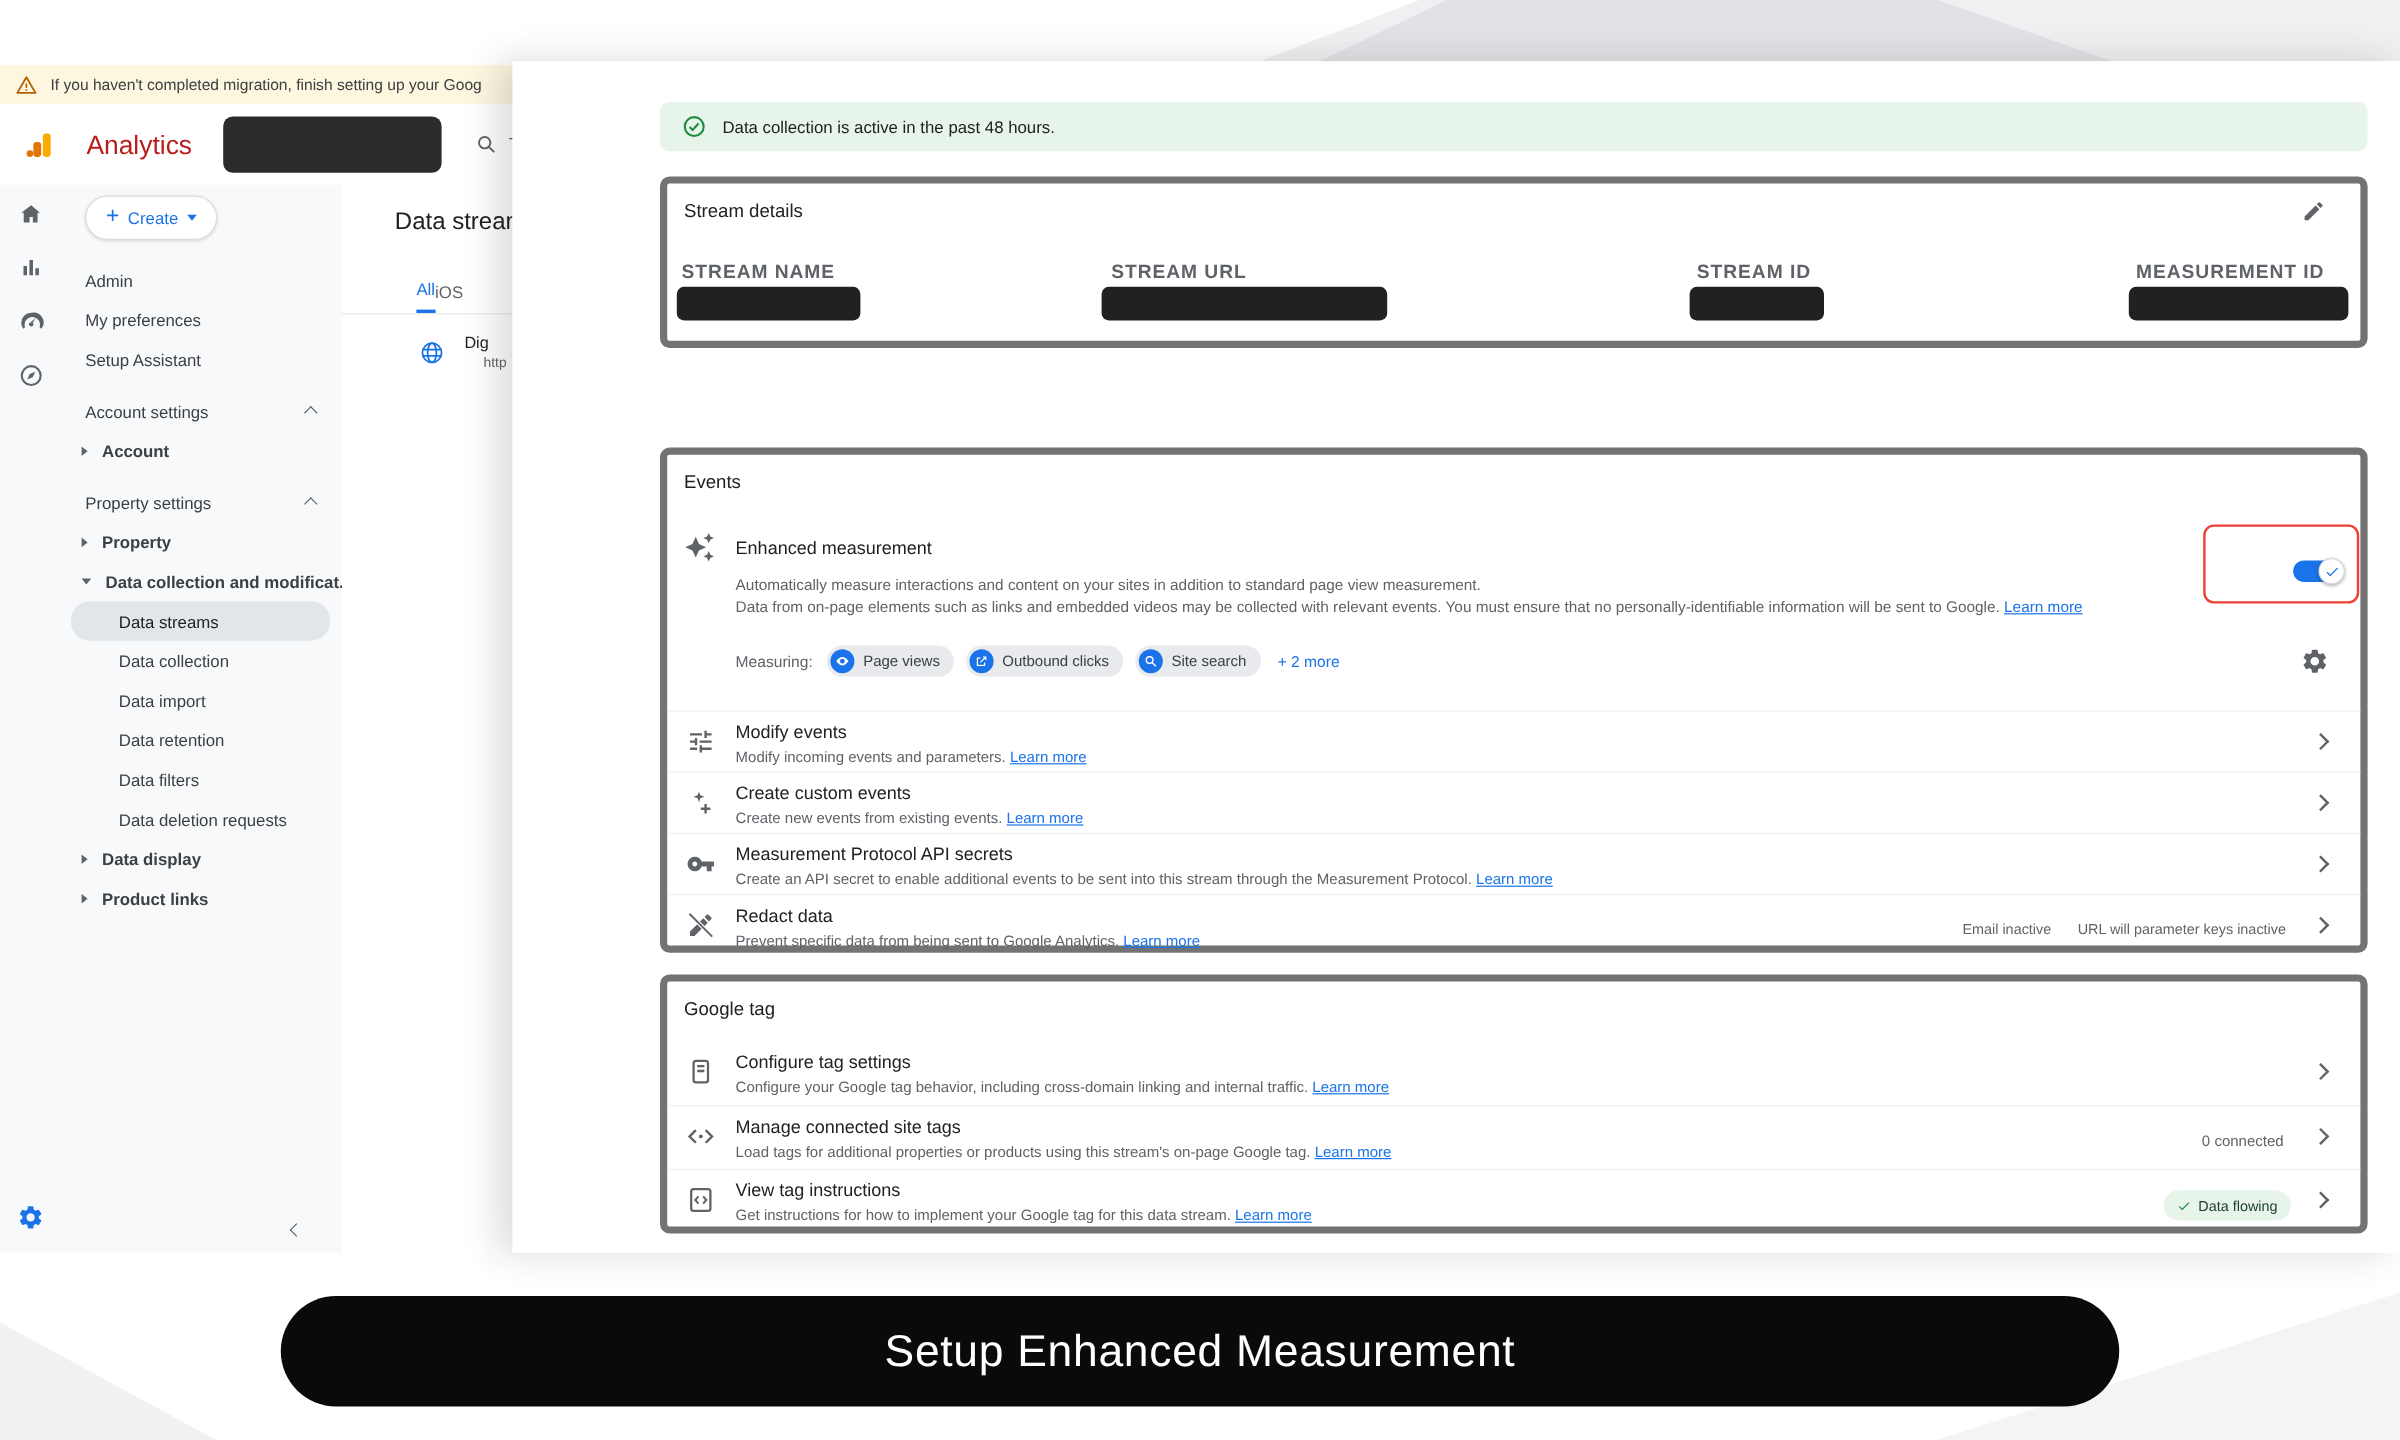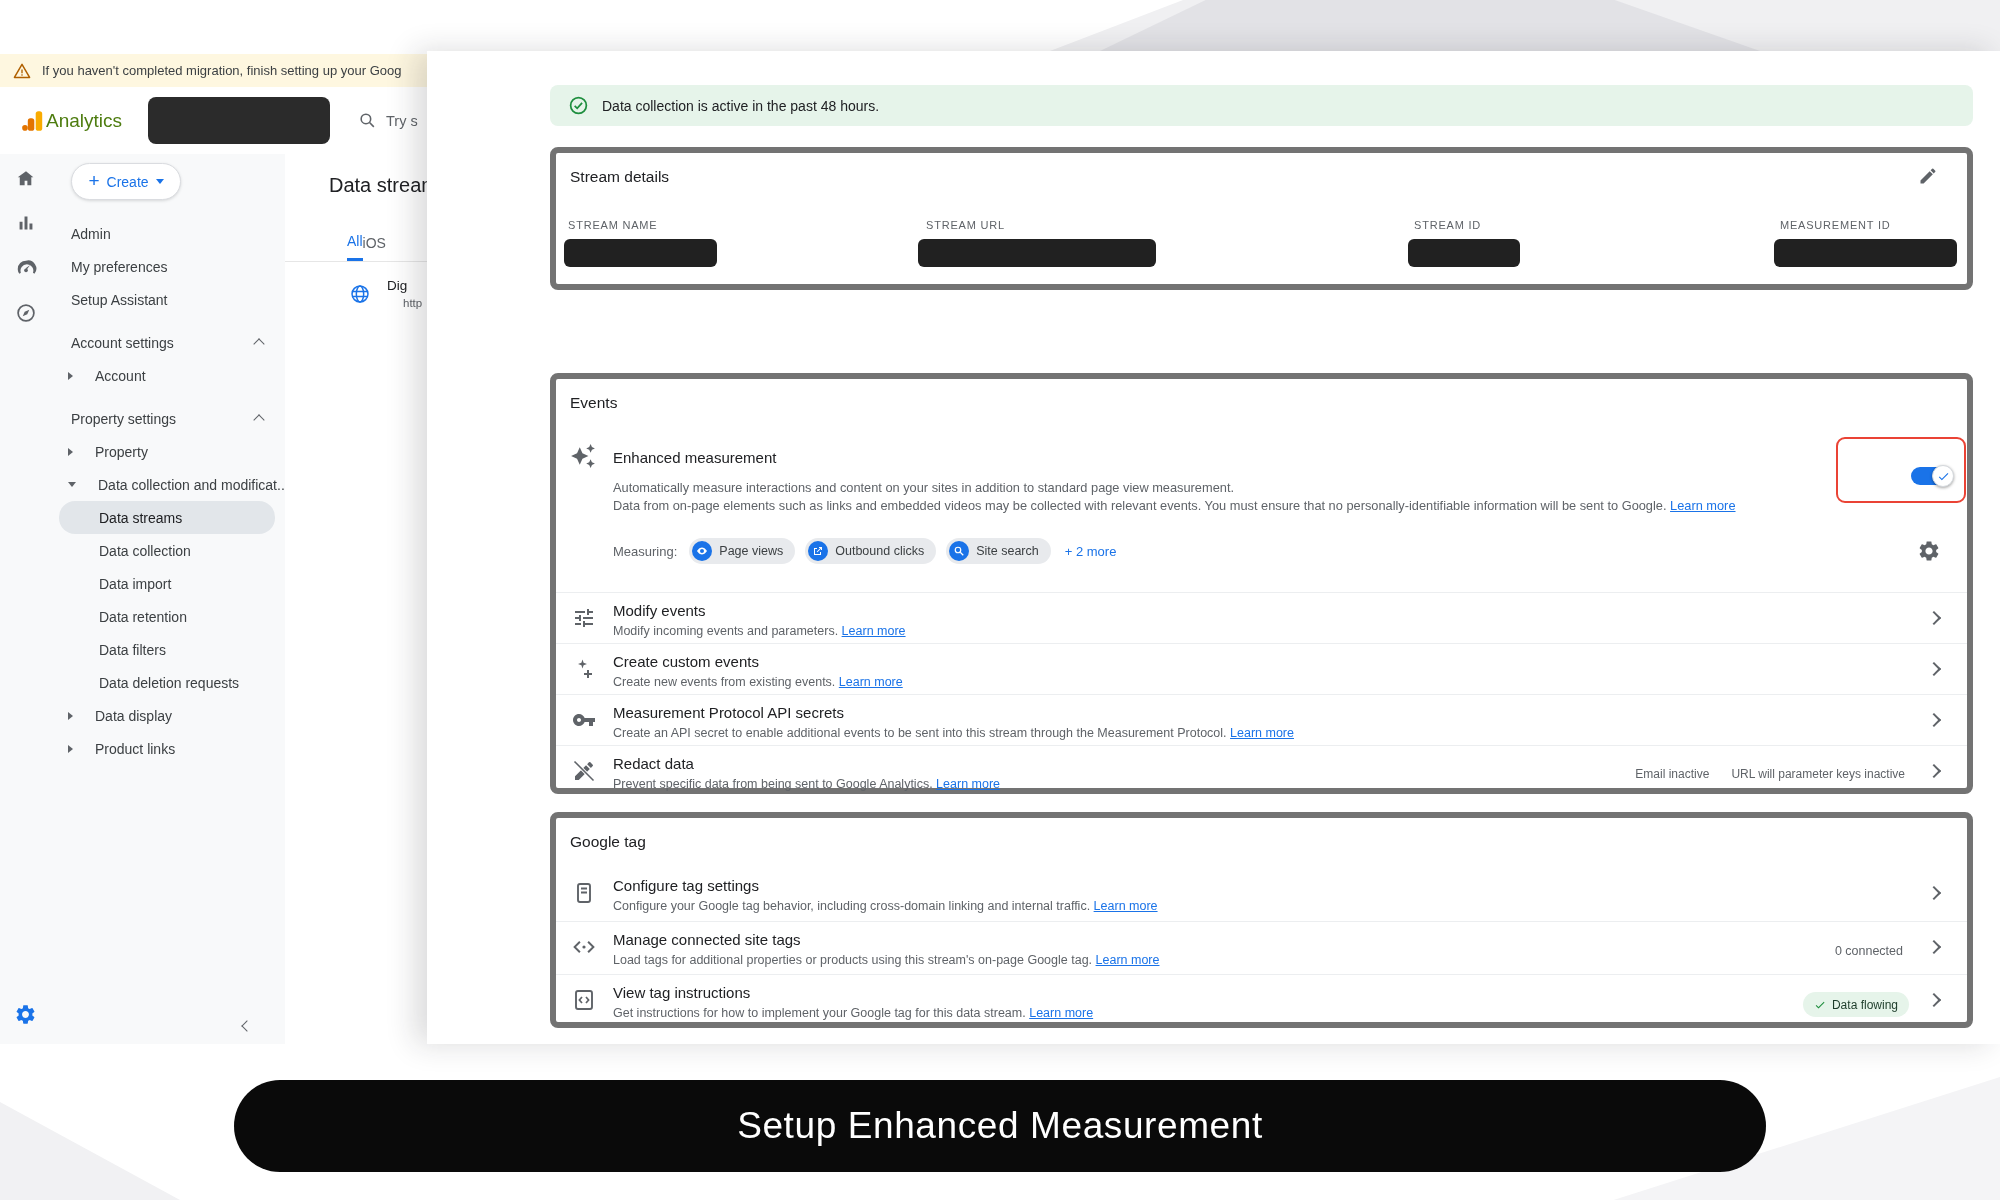--- a/index.html
+++ b/index.html
@@ -16,42 +16,42 @@
   .shape-br { right:0; bottom:0; width:420px; height:150px; background:#f4f4f6; clip-path:polygon(100% 18%,100% 100%,8% 100%); }
 
   
   .screenshot { position:absolute; left:0; top:51px; width:2000px; height:993px; background:#ffffff; }
 
   .migration-banner { position:absolute; left:0; top:3px; width:100%; height:33px; background:#fef7e0;
     display:flex; align-items:center; gap:11px; padding-left:13px; font-size:13px; color:#3c4043; }
 
   .app-header { position:absolute; left:0; top:36px; width:100%; height:67px; background:#fff; display:flex; align-items:center; }
   .ga-logo { margin-left:20px; display:flex; }
-  .app-name { margin-left:0; font-size:19px; color:#4d7c0f; }
+  .app-name { margin-left:26px; font-size:22px; color:#b91c1c; }
   .account-pill { margin-left:26px; width:182px; height:47px; background:#2b2b2b; border-radius:8px; }
   .header-search { margin-left:28px; display:flex; align-items:center; gap:9px; }
   .search-hint { font-size:14.5px; color:#5f6368; }
 
   .side-bg { position:absolute; left:0; top:103px; width:285px; bottom:0; background:#f8f9fa; }
 
   .rail { position:absolute; left:0; top:103px; width:51px; bottom:0; display:flex; flex-direction:column; align-items:center; padding-top:13px; gap:23px; }
   .rail-ic { width:22px; height:22px; display:flex; }
   .rail-gear { position:absolute; left:0; width:51px; bottom:18px; display:flex; justify-content:center; }
 
   .sidebar { position:absolute; left:51px; top:103px; width:234px; bottom:0; }
   .create-btn { position:absolute; left:20px; top:9px; width:110px; height:37px; background:#fff; border:1px solid #dadce0;
     border-radius:19px; box-shadow:0 1px 3px rgba(60,64,67,.18); display:flex; align-items:center; justify-content:center; gap:7px; cursor:pointer; }
   .create-plus { color:#1a73e8; font-size:19px; line-height:1; margin-top:-2px; }
   .create-label { color:#1a73e8; font-size:14px; font-weight:500; }
   .caret-down { width:0; height:0; border-left:4px solid transparent; border-right:4px solid transparent; border-top:5px solid #1a73e8; }
 
   .nav-list { position:absolute; left:0; right:0; top:63px; font-size:14px; color:#3c4043; }
   .nav-item, .nav-section, .nav-sub { height:33px; display:flex; align-items:center; }
   .nav-item { padding-left:20px; }
-  .nav-item.expandable { padding-left:17px; gap:22px; }
+  .nav-item.expandable { padding-left:17px; gap:12px;font-weight:bold; }
   .nav-section { padding-left:20px; position:relative; color:#3c4043; }
   .nav-sub { padding-left:48px; }
   .nav-sub.selected { margin:0 10px 0 8px; padding-left:40px; background:#e2e6ea; border-radius:16px; color:#202124; font-weight:500; }
   .mt { margin-top:10px; }
   .tri-right { width:0; height:0; border-top:4px solid transparent; border-bottom:4px solid transparent; border-left:5px solid #5f6368; }
   .tri-down  { width:0; height:0; border-left:4px solid transparent; border-right:4px solid transparent; border-top:5px solid #5f6368; }
   .section-chev { position:absolute; left:204px; top:14px; }
 
   .chev { display:inline-block; width:8px; height:8px; border-right:1.8px solid #5f6368; border-bottom:1.8px solid #5f6368; }
   .chev.up { transform:rotate(-135deg); }
@@ -76,21 +76,21 @@
   .panel-inner { position:absolute; left:123px; top:0; width:1423px; height:100%; }
 
   .status-banner { position:absolute; left:0; top:34px; width:100%; height:41px; background:#e6f4ea; border-radius:8px;
     display:flex; align-items:center; gap:13px; padding-left:18px; font-size:14px; color:#202124; }
 
   .card { position:absolute; left:0; width:100%; background:#fff; border:6px solid #737373; border-radius:8px; }
   .card-title { position:absolute; top:15px; left:14px; font-size:15.5px; color:#202124; }
 
   .sd-card { top:96px; height:143px; }
   .edit-icon { position:absolute; top:13px; right:29px; width:20px; height:20px; cursor:pointer; }
-  .sd-label { position:absolute; top:66px; font-size:11px; color:#5f6368; letter-spacing:.8px; }
+  .sd-label { position:absolute; top:66px; font-size:16px; color:#5f6368; letter-spacing:.8px;font-weight:bold; }
   .sd-pill { position:absolute; top:86px; height:28px; background:#212121; border-radius:6px; }
 
   .consent-card { top:260px; height:46px; display:flex; align-items:center; padding:0 22px 0 14px; }
   .consent-title { font-size:15.5px; color:#202124; }
   .consent-chev { margin-left:auto; }
 
   .events-card { top:322px; height:421px; }
   .enh-icon { position:absolute; left:14px; top:64px; width:26px; height:26px; }
   .enh-title { position:absolute; left:57px; top:70px; font-size:15px; color:#202124; }
   .enh-desc { position:absolute; left:57px; top:100px; width:1215px; font-size:12.8px; line-height:18px; color:#5f6368; }

